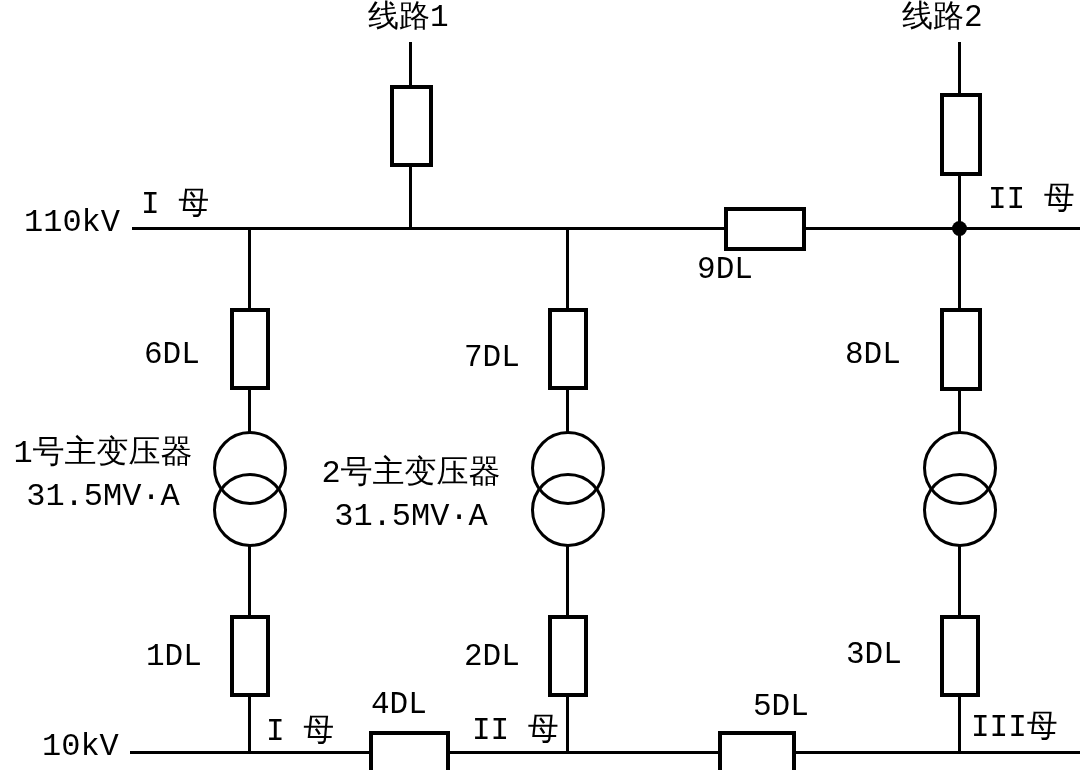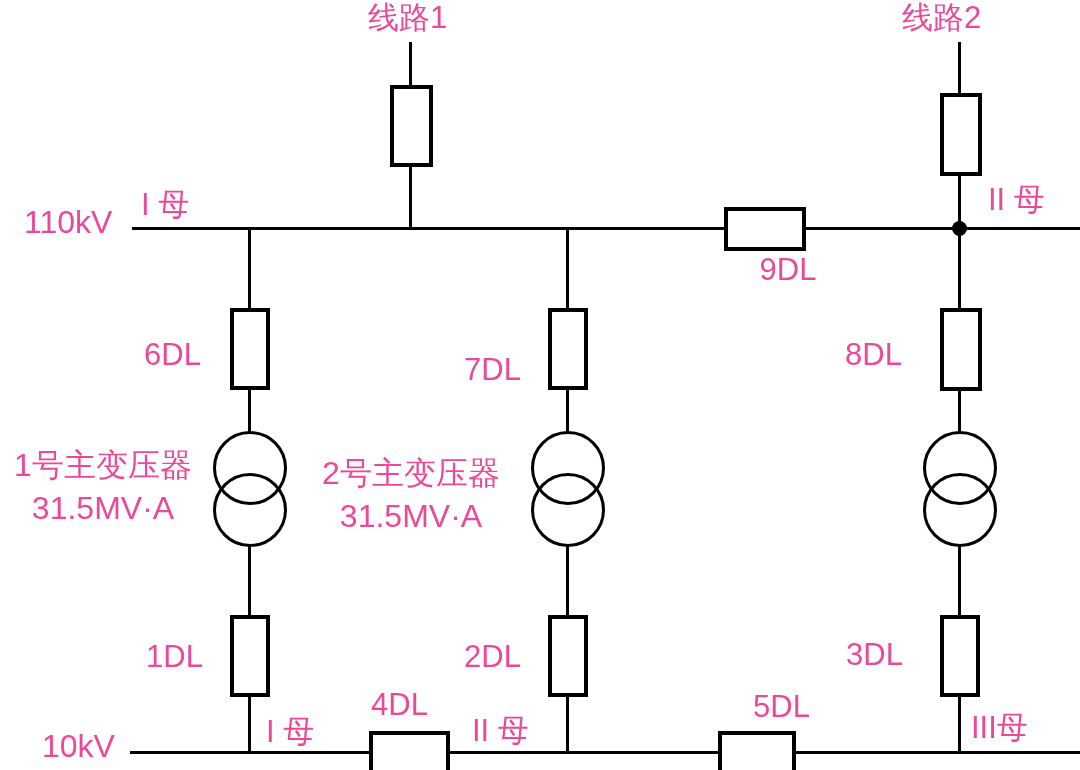--- a/index.html
+++ b/index.html
@@ -1,20 +1,20 @@
 <!DOCTYPE html>
 <html><head>
 <meta charset="utf-8">
 <style>
   html,body{margin:0;padding:0;background:#fff;}
   #stage{
     position:relative;width:1080px;height:770px;background:#ffffff;
     overflow:hidden;
-    font-family:Liberation Sans, sans-serif;
-    color:#ec4899;
+    font-family:Liberation Mono, monospace;
+    color:#000000;
   }
   .wire-v{position:absolute;width:3px;background:#000;}
   .wire-h{position:absolute;height:3px;background:#000;}
   .breaker{position:absolute;background:#fff;border:4px solid #000;box-sizing:border-box;}
   .xfmr-circle{position:absolute;width:74px;height:74px;border:3px solid #000;border-radius:50%;box-sizing:border-box;background:transparent;}
   .junction-dot{position:absolute;width:15px;height:15px;background:#000;border-radius:50%;}
   .lbl{position:absolute;font-size:31px;line-height:1.05;white-space:nowrap;}
   .lbl-big{font-size:32px;}
   .lbl-center{text-align:center;}
   .xfmr-label{position:absolute;width:206px;text-align:center;font-size:32px;line-height:43px;white-space:nowrap;}
@@ -75,27 +75,27 @@
   <div class="xfmr-circle" style="left:923px;top:473px;"></div>
 
   <div class="junction-dot" style="left:952px;top:221px;"></div>
 
   <div class="lbl" style="left:368px;top:2px;">线路1</div>
   <div class="lbl" style="left:902px;top:2px;text-align:center;">线路2</div>
 
   <div class="lbl lbl-big" style="left:24px;top:206px;">110kV</div>
   <div class="lbl" style="left:141px;top:189px;">I 母</div>
   <div class="lbl" style="left:988px;top:184px;">II 母</div>
-  <div class="lbl lbl-center" style="left:746px;top:254px;width:84px;">9DL</div>
+  <div class="lbl lbl-center" style="left:683px;top:254px;width:84px;">9DL</div>
 
   <div class="lbl" style="left:144px;top:339px;">6DL</div>
-  <div class="lbl" style="left:464px;top:354px;">7DL</div>
+  <div class="lbl" style="left:464px;top:342px;">7DL</div>
   <div class="lbl" style="left:845px;top:339px;">8DL</div>
 
-  <div class="xfmr-label" style="left:0px;top:444px;">
+  <div class="xfmr-label" style="left:0px;top:432px;">
     <span>1号主变压器</span>
     <span>31.5MV·A</span>
   </div>
   <div class="xfmr-label" style="left:308px;top:452px;">
     <span>2号主变压器</span>
     <span>31.5MV·A</span>
   </div>
   <div class="xfmr-label" style="left:700px;top:444px;">
   </div>
 

